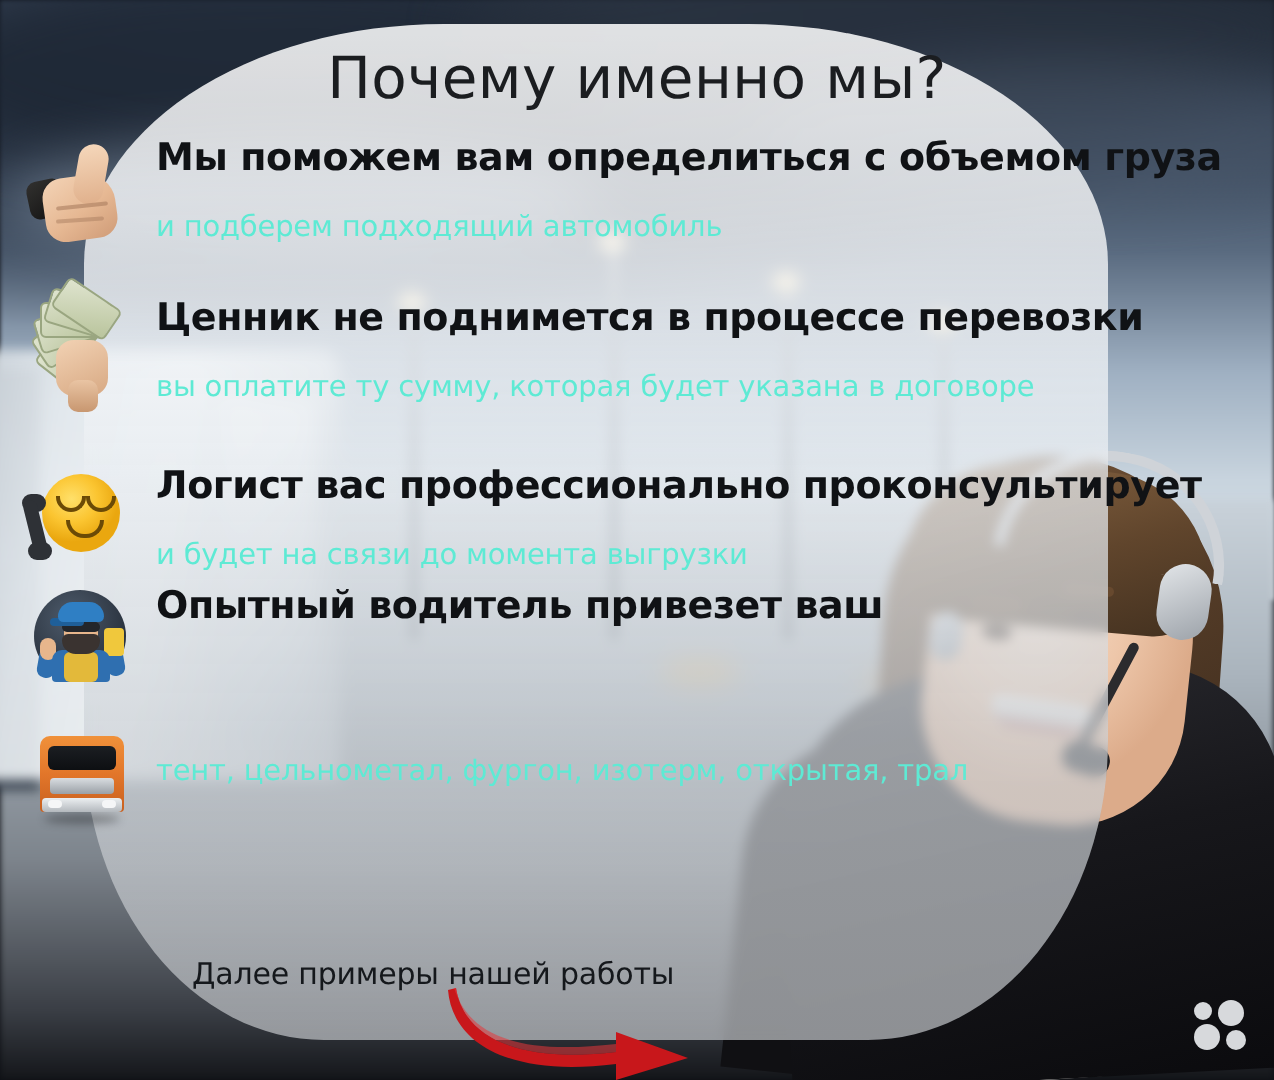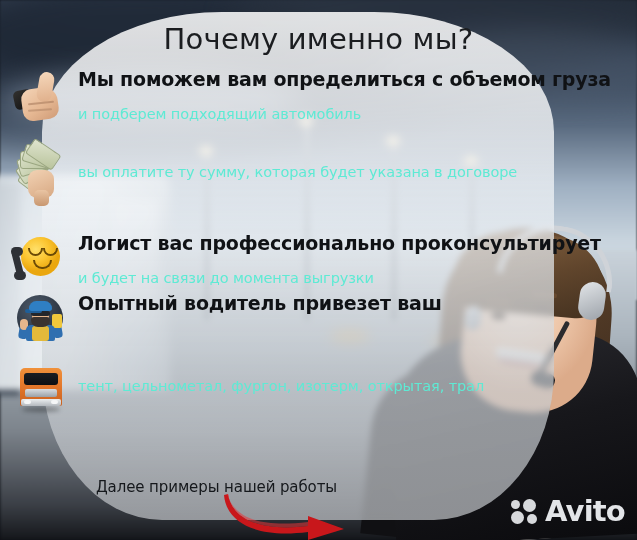--- a/index.html
+++ b/index.html
@@ -328,20 +328,21 @@
           <div class="m-bill" style="transform:rotate(-34deg);"></div>
           <div class="m-bill" style="transform:rotate(-17deg);"></div>
           <div class="m-bill" style="transform:rotate(0deg);"></div>
           <div class="m-bill" style="transform:rotate(17deg);"></div>
           <div class="m-bill" style="transform:rotate(34deg);"></div>
           <div class="m-hand"></div>
           <div class="m-wrist"></div>
         </div>
       </div>
       <div class="txt">
+        <div class="head">Ценник не поднимется в процессе перевозки</div>
         <div class="sub">вы оплатите ту сумму, которая будет указана в договоре</div>
       </div>
     </div>
 
     <div class="item i3">
       <div class="ic">
         <div class="smiley-wrap">
           <div class="sm-face"></div>
           <div class="sm-eye l"></div>
           <div class="sm-eye r"></div>
@@ -409,16 +410,15 @@
 
   </div>
 
   <div class="avito">
     <div class="dots">
       <div class="d d1"></div>
       <div class="d d2"></div>
       <div class="d d3"></div>
       <div class="d d4"></div>
     </div>
-    <div class="wordmark">Avito</div>
   </div>
 
 </div>
 
 </body></html>

